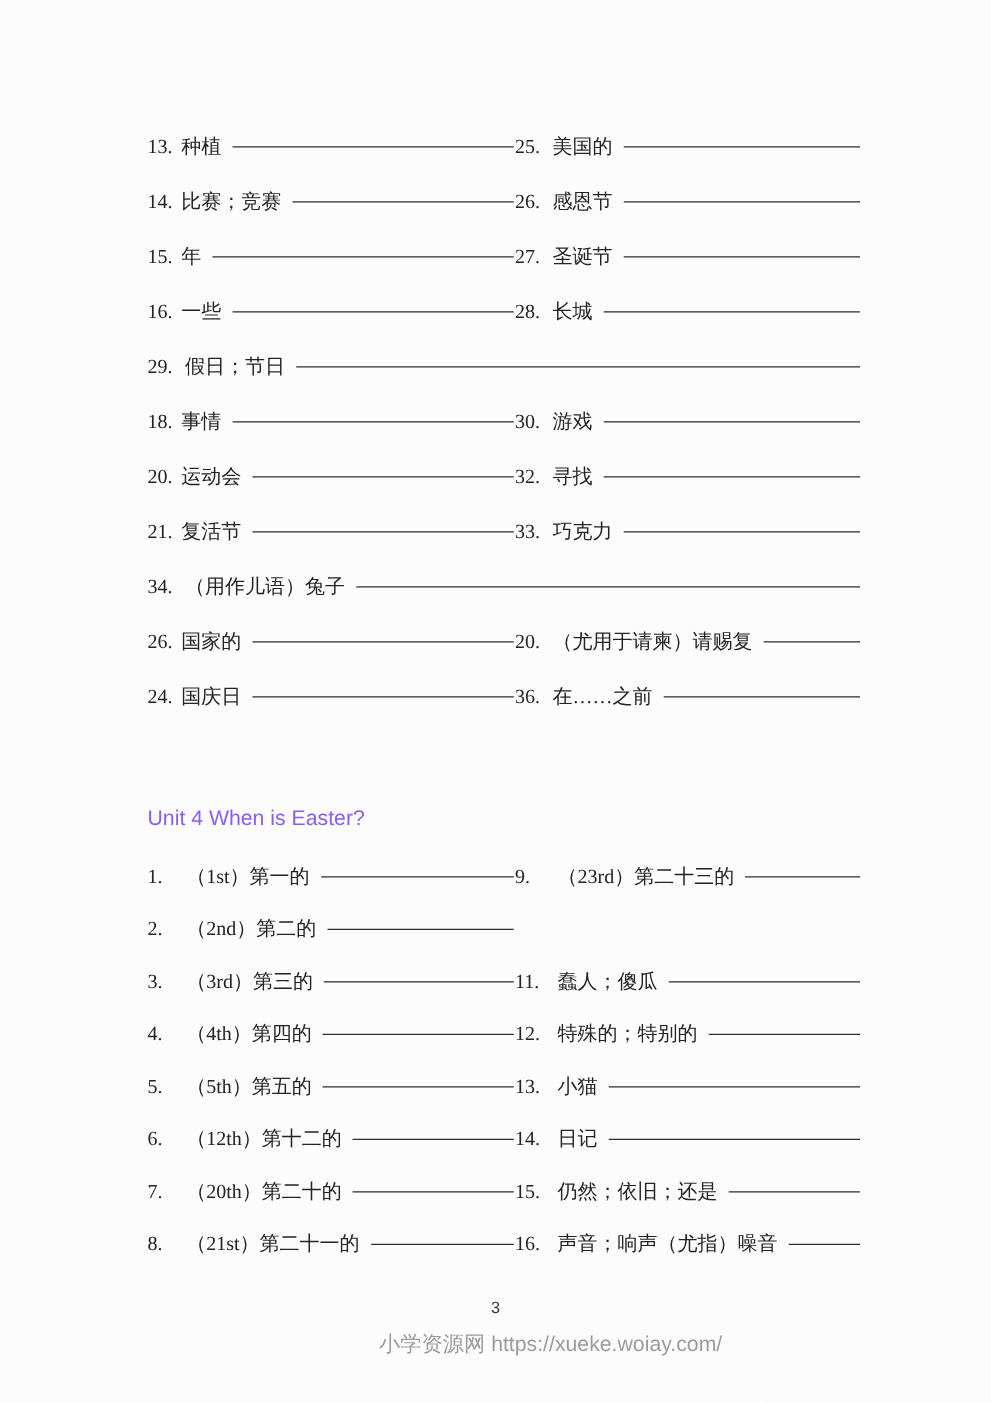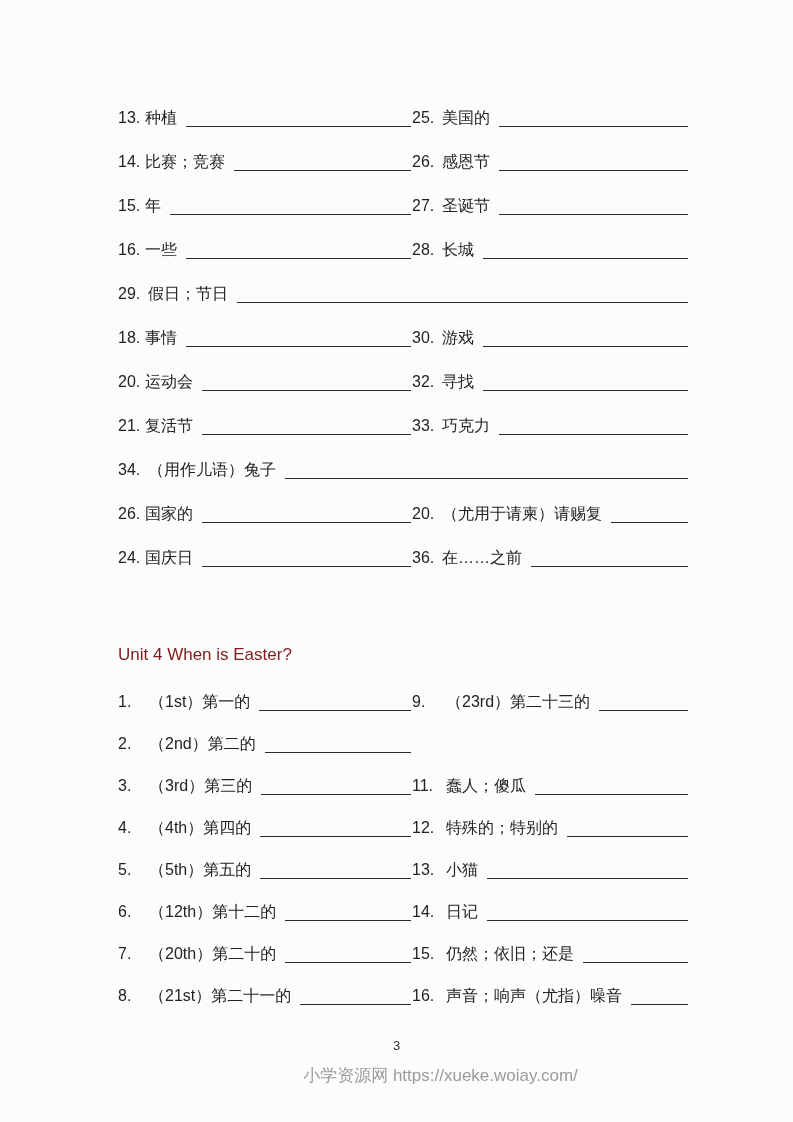--- a/index.html
+++ b/index.html
@@ -13,21 +13,21 @@
     overflow: hidden;
   }
   .vocab { position: absolute; left: 118px; width: 571px; }
   #section-top { top: 104px; }
   #section-unit4 { top: 688px; }
 
   .row { display: flex; align-items: flex-end; height: 26px; }
   #section-top .row { margin-bottom: 18px; }     
   #section-unit4 .row { margin-bottom: 16px; }   
 
-  .cell { display: flex; align-items: flex-end; min-width: 0; }
+  .cell { display: flex; align-items: center; min-width: 0; font-family: Liberation Serif, serif; }
   .cell-l { width: 294px; flex: none; }
   .cell-r { flex: 1; margin-top: 16px; }
 
   .num, .label { line-height: 24px; font-size: 16px; white-space: pre; }
   .num { flex: none; display: inline-block; }
   #section-top  .cell-l .num { width: 27px; }
   #section-top  .cell-r .num { width: 30px; }
   #section-unit4 .cell-l .num { width: 31px; }
   #section-unit4 .cell-r .num { width: 34px; }
   .label { flex: none; }
@@ -40,21 +40,21 @@
     height: 1px;
   }
 
   .unit-title {
     position: absolute;
     left: 118px;
     top: 645px;
     margin: 0;
     font-size: 17px;
     font-weight: normal;
-    color: #7f1d1d;
+    color: #8b5cf6;
   }
 
   .page-number {
     position: absolute;
     top: 1038px;
     left: 0;
     width: 100%;
     text-align: center;
     font-size: 13px;
     color: #333333;

